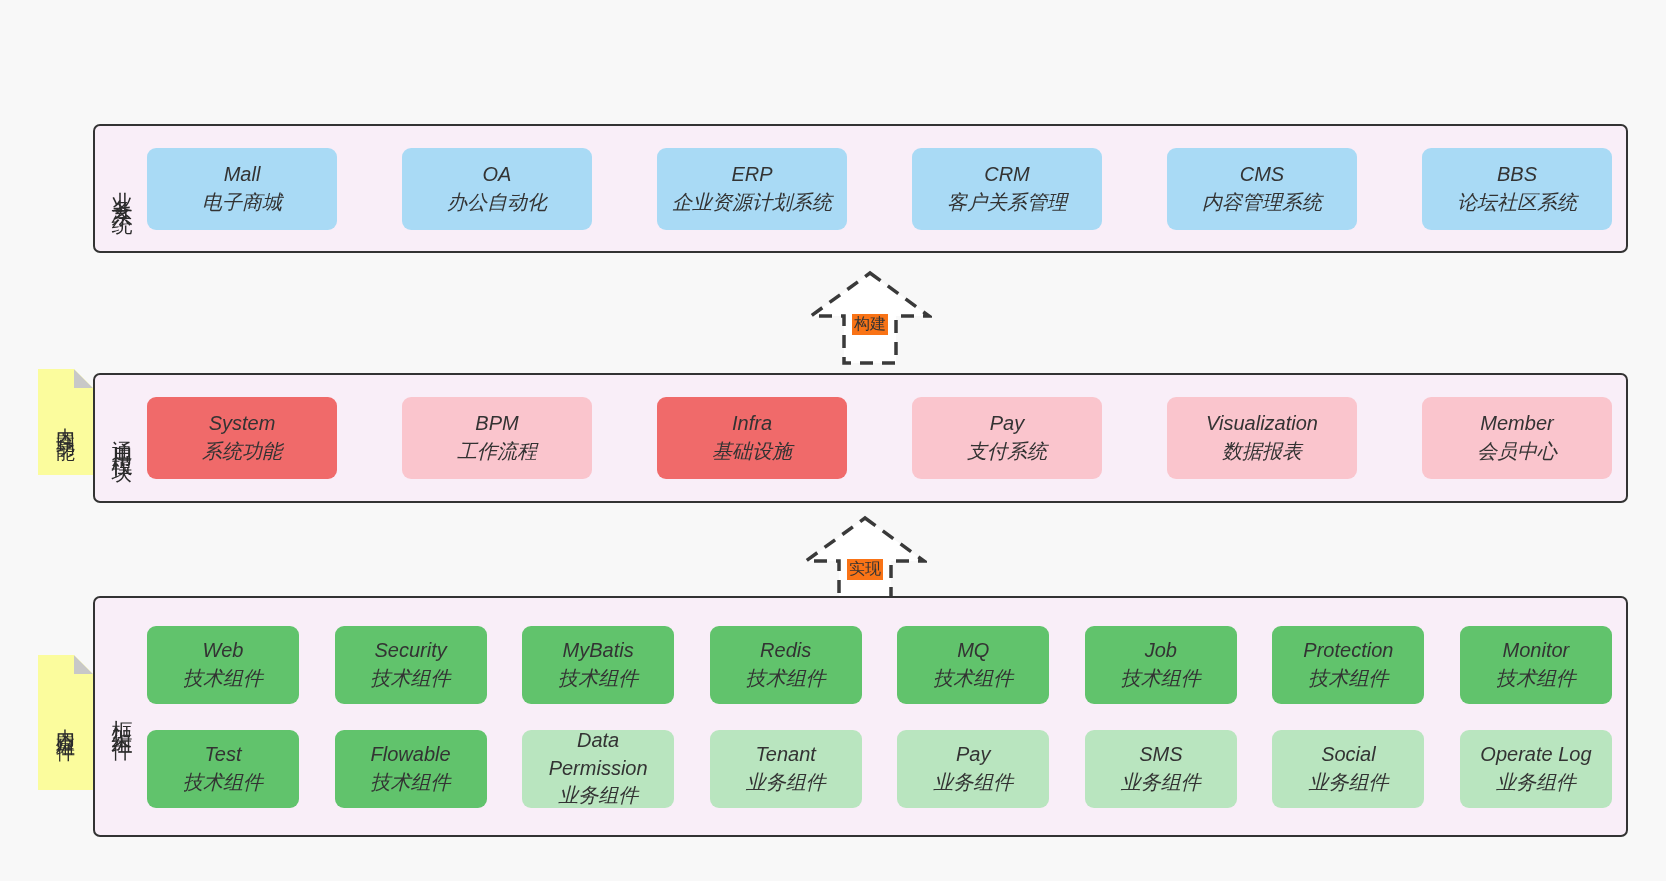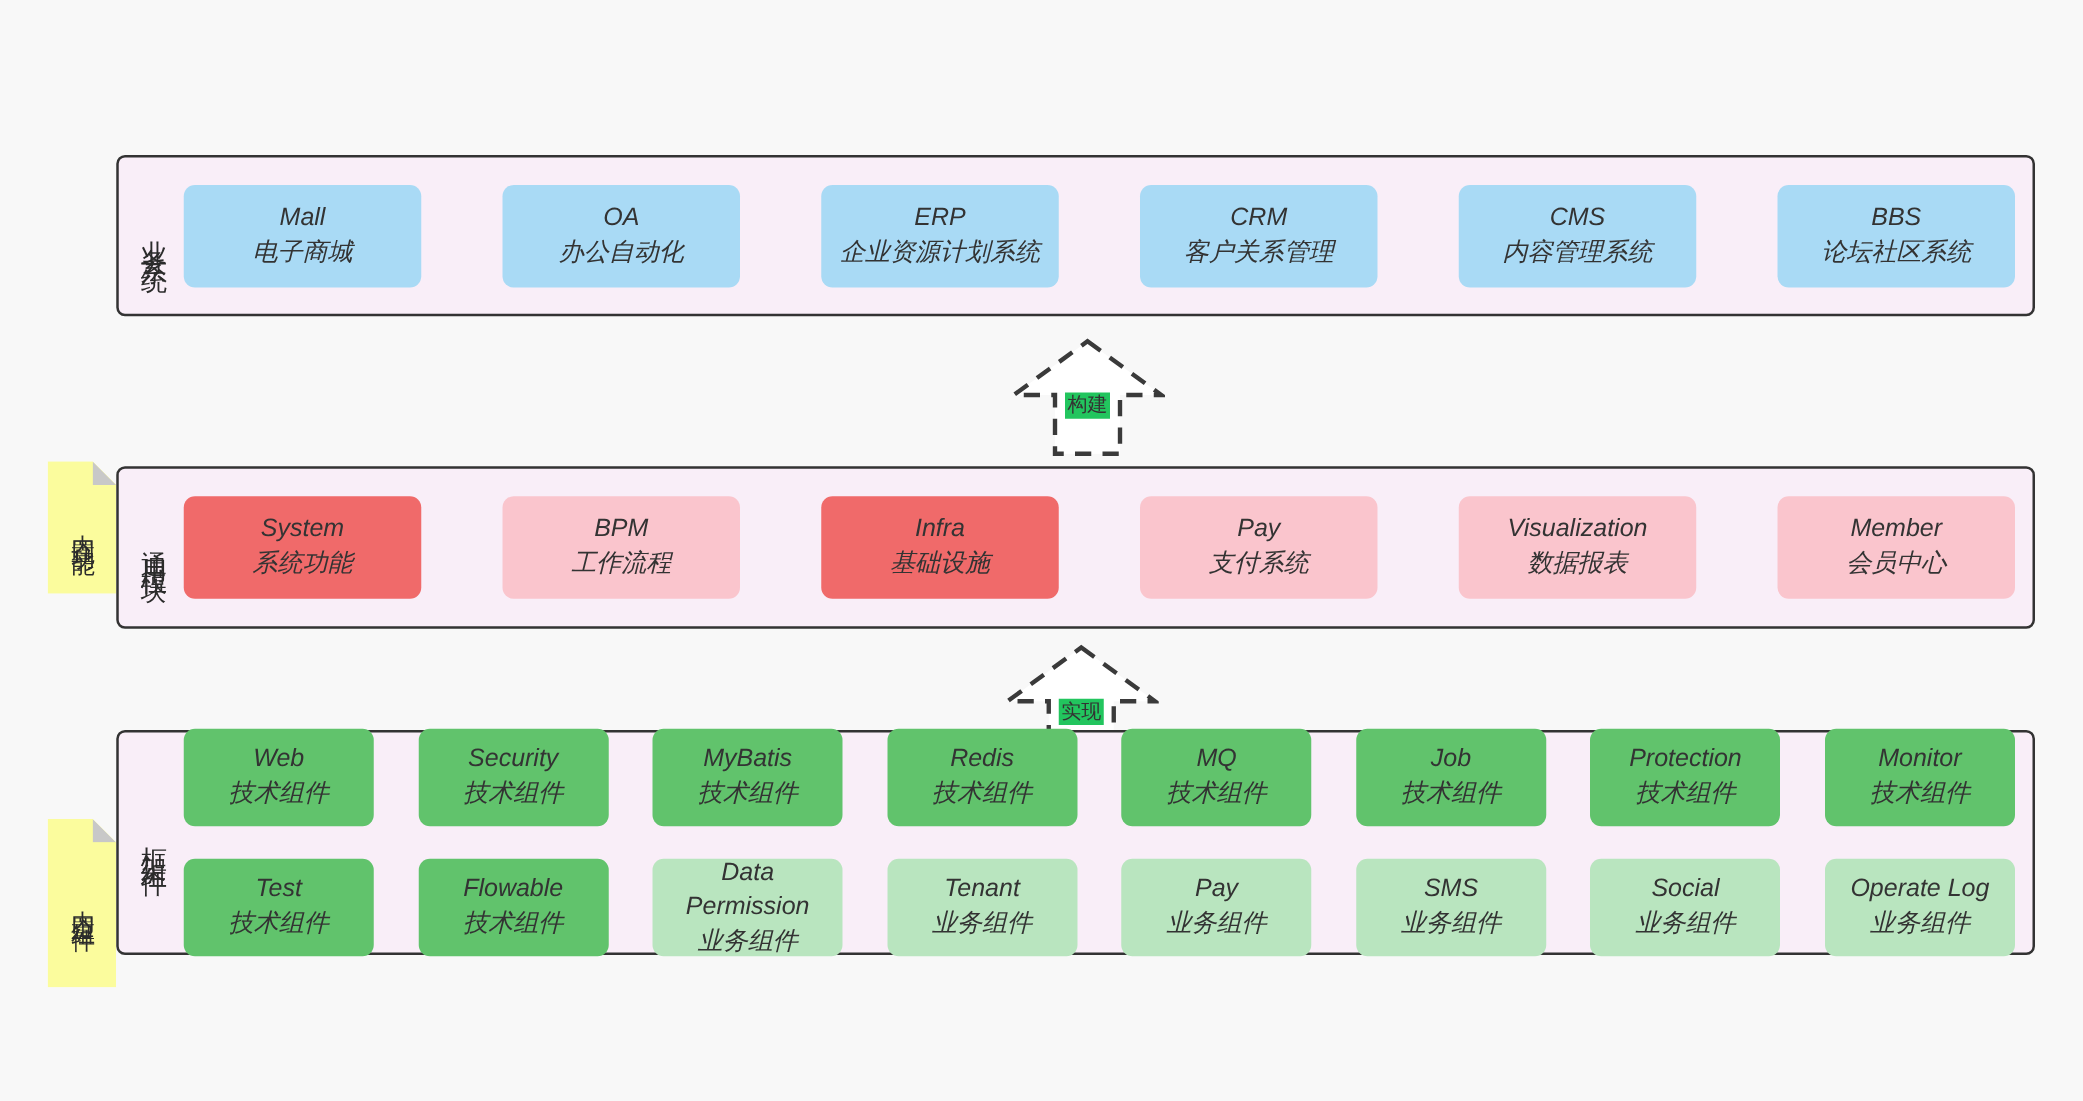--- a/index.html
+++ b/index.html
@@ -11,21 +11,21 @@
     position:relative;overflow:hidden;
   }
   .band{
     position:absolute;left:93px;width:1535px;
     background:var(--band_bg,#f9eef8);
     border:2px solid var(--band_border,#333);
     border-radius:7px;
   }
   .band-1{top:124px;height:129px}
   .band-2{top:373px;height:130px}
-  .band-3{top:584px;height:180px}
+  .band-3{top:596px;height:241px}
   .side-label{
     position:absolute;left:13px;top:50%;transform:translateY(-50%);
     writing-mode:vertical-rl;text-orientation:upright;
     font-size:21px;letter-spacing:7px;color:#2b2b2b;white-space:nowrap;
   }
   .boxes{
     position:absolute;left:52px;right:14px;top:0;bottom:0;
     display:flex;align-items:center;justify-content:space-between;
   }
   .rows{
@@ -62,21 +62,21 @@
   .sticky .stext{
     writing-mode:vertical-rl;text-orientation:upright;
     font-size:19px;letter-spacing:5px;color:#2b2b2b;white-space:nowrap;
   }
   .arrow{position:absolute;width:124px;height:96px}
   .arrow-1{left:808px;top:270px}
   .arrow-2{left:803px;top:515px}
   .arrow svg{position:absolute;left:0;top:0}
   .arrow .alabel{
     position:absolute;left:50%;top:44px;transform:translateX(-50%);
-    font-size:16px;color:#333;background:#22c55e;padding:0 2px;white-space:nowrap;
+    font-size:16px;color:#333;background:#f97316;padding:0 2px;white-space:nowrap;
   }
 </style>
 </head>
 <body>
 
 <section class="band band-1">
   <div class="side-label">业务系统</div>
   <div class="boxes">
     <div class="box w190 blue">
       <div>Mall</div>

